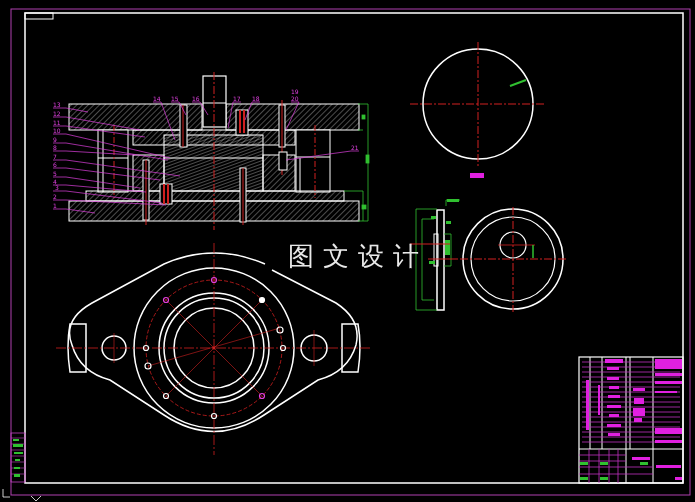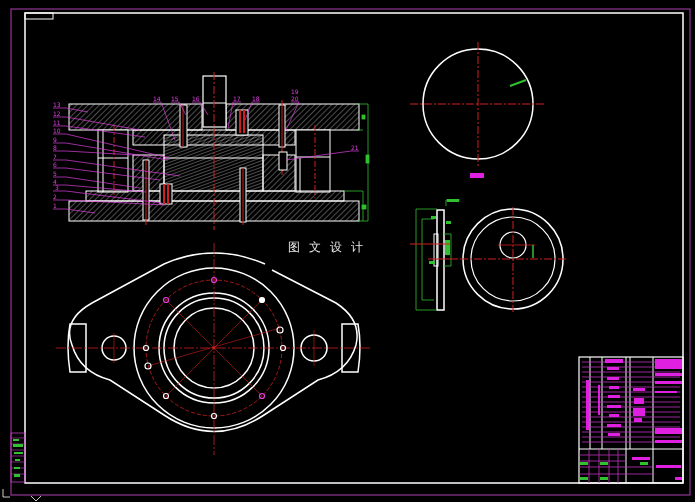--- a/index.html
+++ b/index.html
@@ -1,18 +1,18 @@
 <!DOCTYPE html>
 <html><head>
 <meta charset="utf-8">
 <style>
   html, body { margin:0; padding:0; background:#000; }
   body { width:695px; height:502px; overflow:hidden; position:relative; font-family:"DejaVu Sans", sans-serif; }
   #canvas { position:absolute; left:0; top:0; width:695px; height:502px; }
-  .watermark { position:absolute; left:288px; top:239px; color:#e8e8e8; font-family:"DejaVu Serif", serif; font-size:12px; letter-spacing:9px; white-space:nowrap; }
+  .watermark { position:absolute; left:288px; top:239px; color:#e8e8e8; font-family:"DejaVu Serif", serif; font-size:26px; letter-spacing:9px; white-space:nowrap; }
   .lbl { fill:#e040e0; font-family:"DejaVu Sans", sans-serif; font-size:6px; }
 </style>
 </head>
 <body>
 
 <svg id="canvas" viewBox="0 0 695 502" xmlns="http://www.w3.org/2000/svg">
   <defs>
     <pattern id="hatch" patternUnits="userSpaceOnUse" width="4" height="4" patternTransform="rotate(45)">
       <line x1="0" y1="0" x2="0" y2="4" stroke="#ffffff" stroke-width="0.6"></line>
     </pattern>

